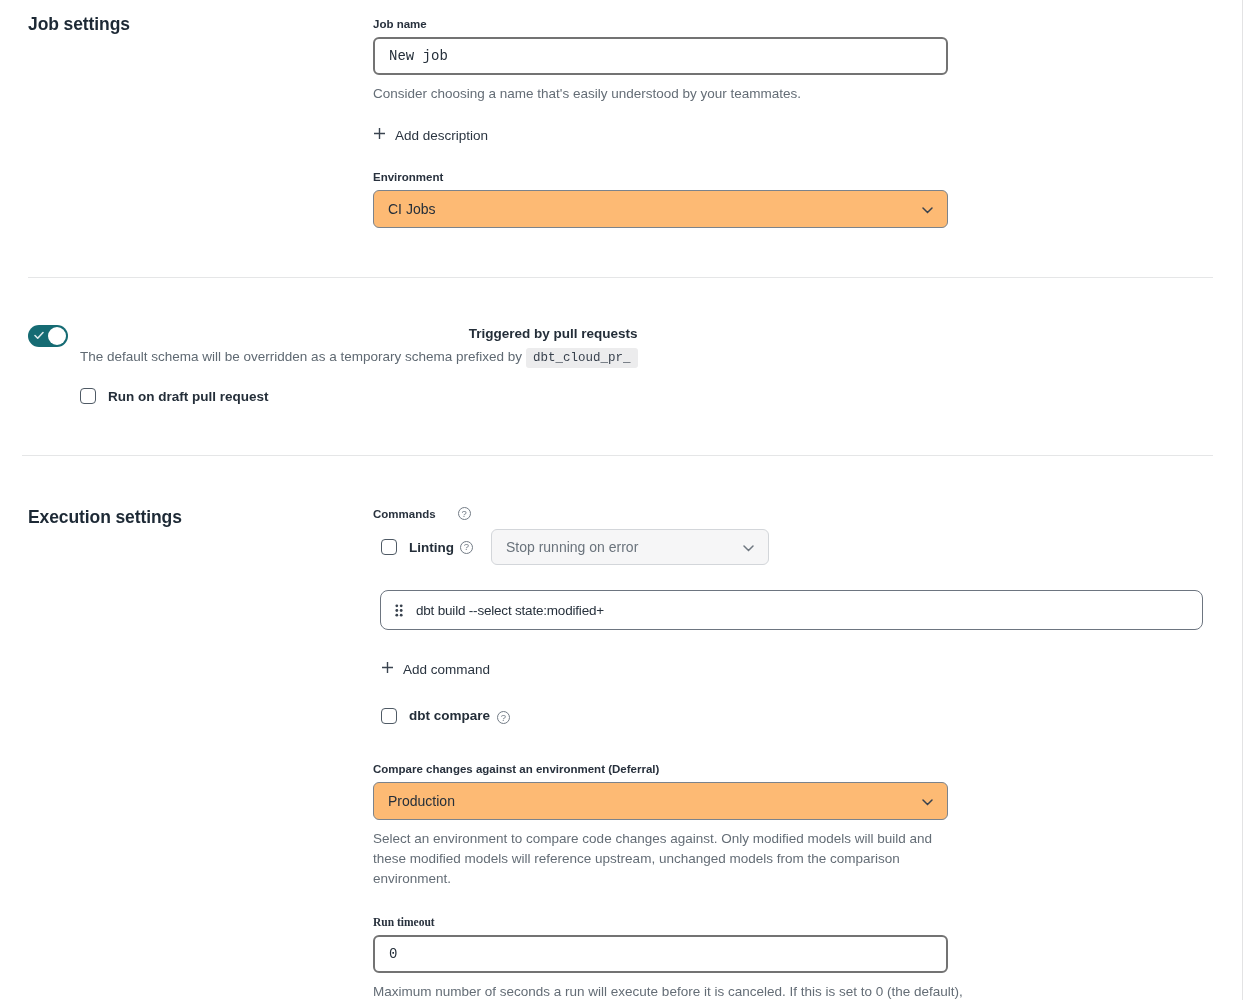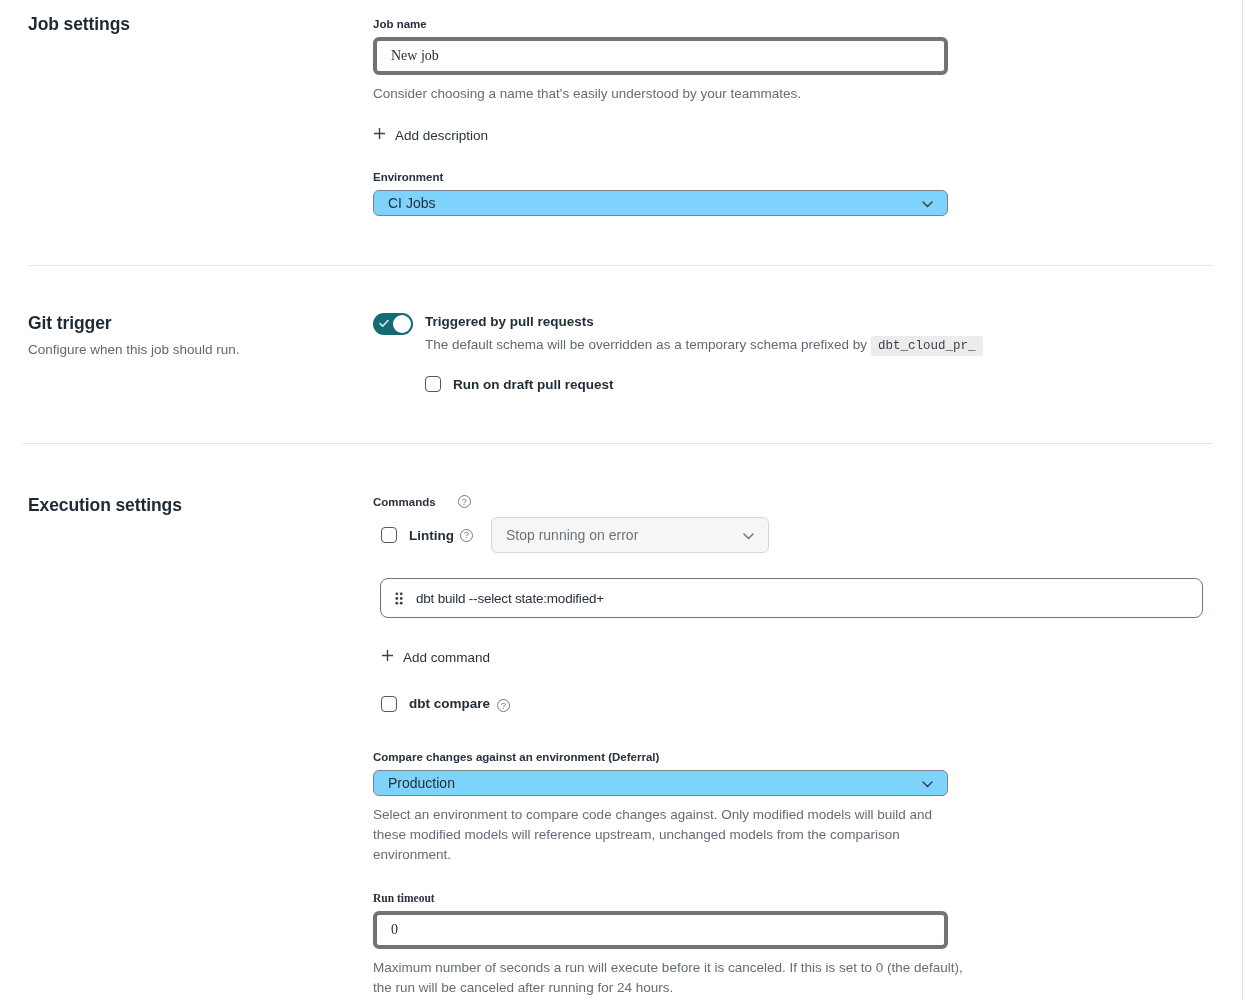--- a/index.html
+++ b/index.html
@@ -10,43 +10,43 @@
 
   .row { display: flex; }
   .col-left { width: 345px; flex: 0 0 345px; }
   .col-right { flex: 1; }
 
   h2.section-title { font-size: 17.5px; font-weight: 700; color: #1d2935; letter-spacing: -0.1px; line-height: 21px; }
   .section-subtitle { margin-top: 7px; font-size: 13.5px; color: #5f6972; line-height: 18px; }
 
   .field-label { display: block; font-size: 11.5px; font-weight: 700; color: #28313d; line-height: 14px; margin-top: 3px; }
   .text-input { display: block; width: 575px; height: 38px; margin-top: 6px; padding: 0 14px;
-    font-family: Liberation Serif, serif; font-size: 14px; color: #252f3a;
-    border: 4px solid #737373; border-radius: 6px; background: #fff; outline: none; }
+    font-family: Liberation Mono, monospace; font-size: 14px; color: #252f3a;
+    border: 2px solid #737373; border-radius: 6px; background: #fff; outline: none; }
   .help-text { margin-top: 9px; font-size: 13.5px; color: #646d76; line-height: 20px; }
 
   .add-link { display: inline-flex; align-items: center; gap: 9px; margin-top: 23px;
     background: none; border: none; cursor: pointer; font-family: "Liberation Sans", sans-serif;
     font-size: 13.5px; color: #2a3440; padding: 0; }
 
-  .select-box { display: flex; align-items: center; justify-content: space-between; width: 575px; height: 26px;
-    margin-top: 6px; padding: 0 14px; border: 1px solid #7b838c; border-radius: 6px; background: #7dd3fc;
+  .select-box { display: flex; align-items: center; justify-content: space-between; width: 575px; height: 38px;
+    margin-top: 6px; padding: 0 14px; border: 1px solid #7b838c; border-radius: 6px; background: #fdba74;
     font-size: 14px; color: #252f3a; cursor: pointer; }
   .select-box.small { width: 278px; height: 36px; margin-top: 0; }
   .select-box.disabled { background: #f6f6f7; border-color: #d3d6da; color: #6a737c; cursor: default; }
 
   .divider { height: 1px; background: #e5e6e7; border: none; }
   .divider-1 { margin-top: 49px; }
   .divider-2 { margin-top: 50px; margin-left: -6px; }
 
   .section-gap-1 { margin-top: 47px; }
   .section-gap-2 { margin-top: 51px; }
 
   
-  .toggle-row { display: flex; align-items: flex-start; }
+  .toggle-row { display: flex; align-items: flex-start; text-align: right; }
   .toggle { position: relative; width: 40px; height: 22px; border-radius: 11px; background: #156b73;
     flex: 0 0 40px; cursor: pointer; }
   .toggle .knob { position: absolute; top: 2px; right: 2px; width: 18px; height: 18px; border-radius: 50%; background: #fff; }
   .toggle svg { position: absolute; left: 6px; top: 6px; }
   .toggle-text { margin-left: 12px; }
   .bold-label { font-size: 13.5px; font-weight: 700; color: #242e39; line-height: 17px; }
   .inline-help { margin-top: 4px; font-size: 13.5px; color: #5f6972; line-height: 21px; }
   .code-chip { font-family: "Liberation Mono", "DejaVu Sans Mono", monospace; font-size: 12.5px; color: #39424e;
     background: #ececed; border-radius: 3px; padding: 3px 7px; margin-left: 4px; white-space: nowrap; }
 
@@ -113,24 +113,20 @@
               <polyline points="1,1 5.5,5.5 10,1" fill="none" stroke="#39424e" stroke-width="1.5" stroke-linecap="round"></polyline>
             </svg>
         </span>
       </div>
     </div>
   </section>
 
   <hr class="divider divider-1">
 
   <section class="row section-gap-1">
-    <div class="col-left">
-      <h2 class="section-title">Git trigger</h2>
-      <p class="section-subtitle">Configure when this job should run.</p>
-    </div>
     <div class="col-right">
       <div class="toggle-row">
         <div class="toggle" role="switch" aria-checked="true">
           <svg width="10" height="9" viewBox="0 0 10 9">
               <polyline points="1,4.5 3.7,7.2 9,1.5" fill="none" stroke="rgba(255,255,255,0.85)" stroke-width="1.6" stroke-linecap="round" stroke-linejoin="round"></polyline>
             </svg>
           <span class="knob"></span>
         </div>
         <div class="toggle-text">
           <div class="bold-label">Triggered by pull requests</div>

